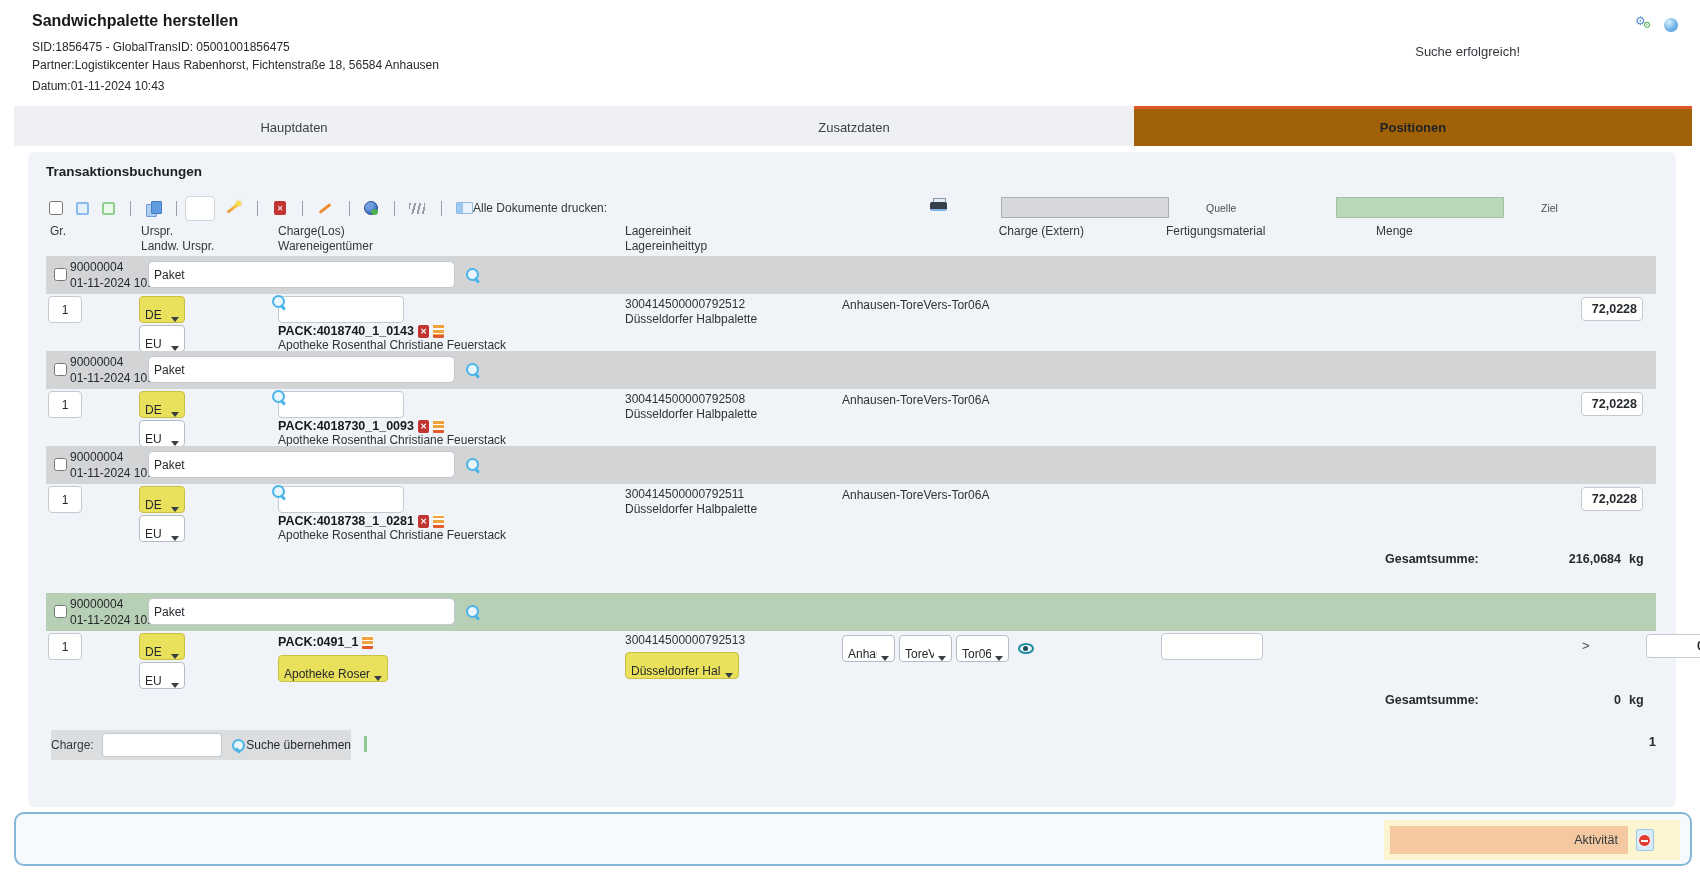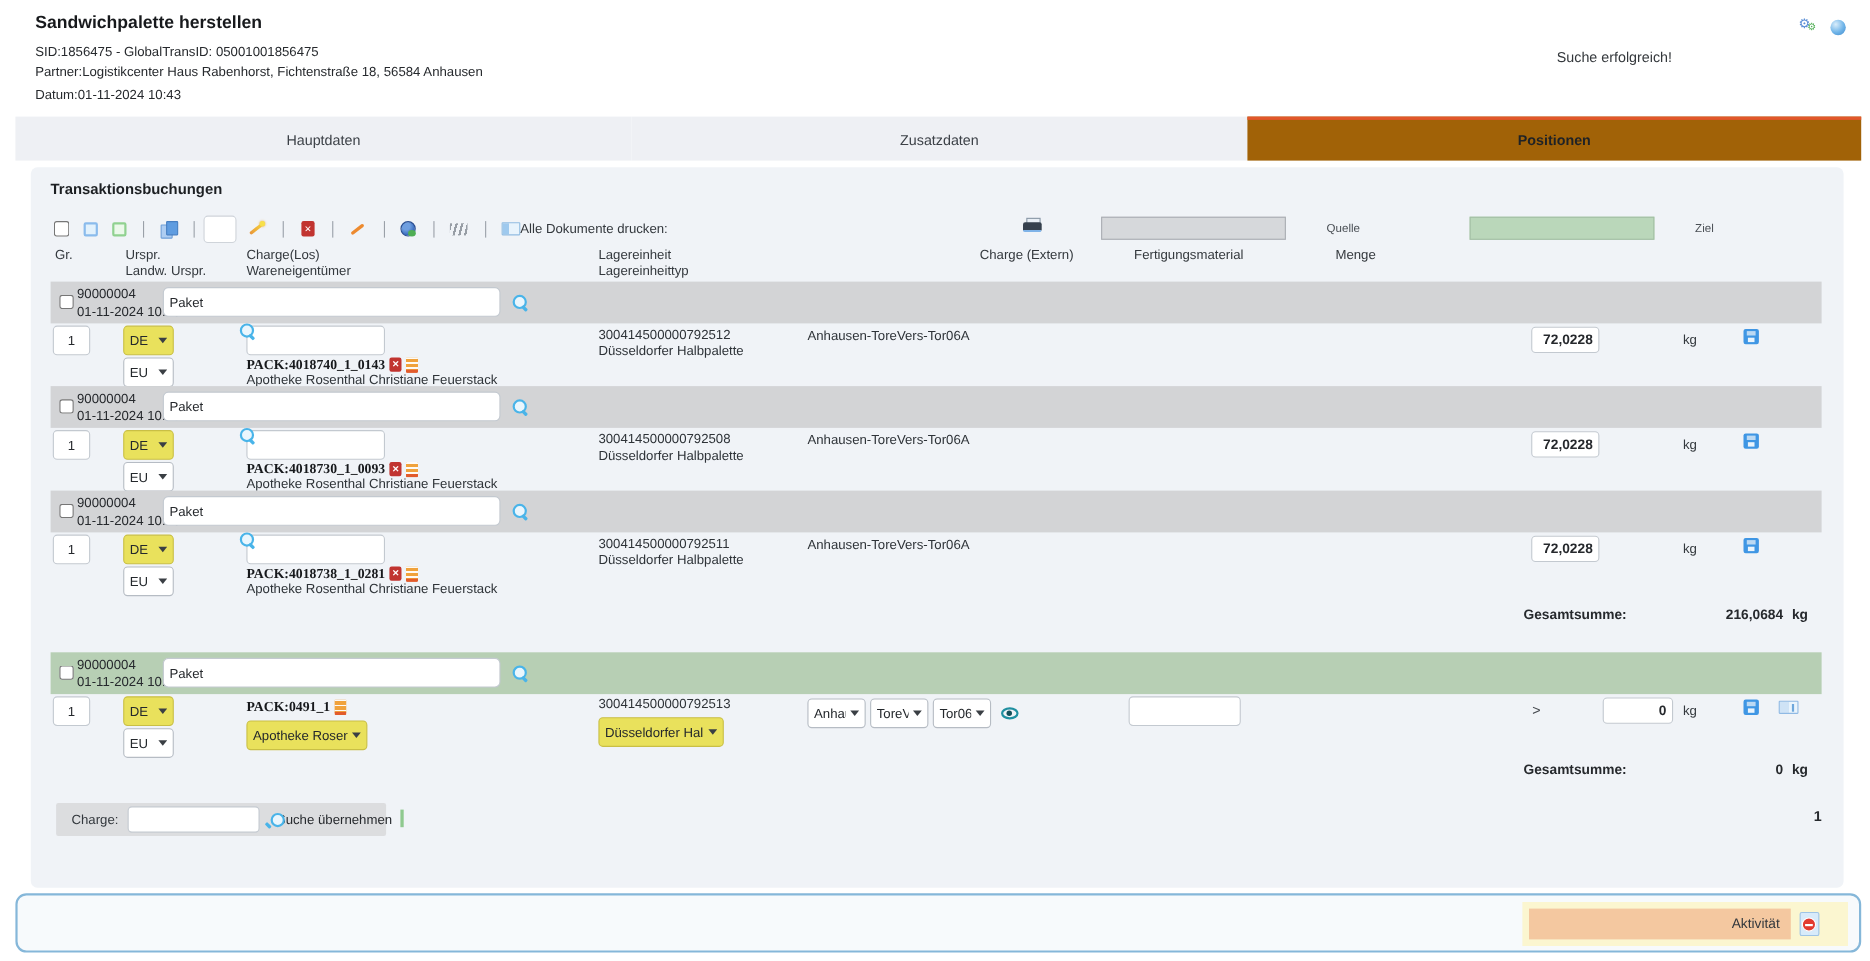--- a/index.html
+++ b/index.html
@@ -67,21 +67,21 @@
   .i-printer::before { content:""; position:absolute; left:3px; top:0; width:11px; height:5px;
     background:#e8eef5; border:1px solid #8896a5; }
   .i-printer::after { content:""; position:absolute; left:0; top:4px; width:17px; height:7px;
     background:#35404d; border-radius:2px; border-bottom:2px solid #7fb3e8; }
   .legend-box { position:absolute; top:3px; width:168px; height:21px; border:1px solid #a9adb3; }
   .legend-quelle { left:955px; background:#d6d8db; }
   .legend-ziel { left:1290px; background:#bad7ba; border-color:#a3bfa4; }
   .legend-label { position:absolute; top:8px; font-size:10.5px; color:#4a4f55; }
 
   
-  .grid { display:grid; grid-template-columns:62px 110px 318px 190px 250px 180px 170px 330px; width:1610px; }
+  .grid { display:grid; grid-template-columns:62px 110px 318px 190px 250px 180px 170px 330px; width:1610px;gap:27px; }
   .thead { position:absolute; left:18px; top:72px; }
   .th { font-size:12px; color:#33383d; line-height:15px; }
   .th .l1, .th .l2 { white-space:nowrap; }
   .th.c1 { padding-left:4px; } .th.c2 { padding-left:6px; } .th.c3 { padding-left:6px; }
   .th.c4 { padding-left:8px; } .th.c5 { padding-left:8px; }
   .th.c6 { text-align:right; } .th.c7 { padding-left:55px; } .th.c8 { padding-left:58px; }
 
   .tbody { position:absolute; left:18px; top:104px; width:1610px; }
   .band { position:relative; height:38px; background:#d3d4d6; }
   .band.green { background:#b7cfb4; }
@@ -94,32 +94,32 @@
 
   .i-mag { display:inline-block; width:13px; height:13px; position:relative; }
   .i-mag::before { content:""; position:absolute; left:0; top:0; width:9px; height:9px;
     border:2.5px solid #49b4e9; border-radius:50%; background:#eaf6fd; }
   .i-mag::after { content:""; position:absolute; right:-1px; bottom:0; width:6px; height:2.5px;
     background:#49b4e9; transform:rotate(45deg); border-radius:1px; }
 
   .detail { position:relative; height:57px; }
   .detail .c { position:relative; }
   .pos-input { left:2px; top:2px; width:34px; height:27px; text-align:center; }
-  .fsel { position:absolute; display:flex; align-items:center; justify-content:space-between;
+  .fsel { position:absolute; display:flex; align-items:flex-end; justify-content:space-between;
     padding:0 5px; height:27px; background:#fff; border:1px solid #b6bcc4; border-radius:4px;
     font-size:12px; color:#24282c; overflow:hidden; white-space:nowrap; }
   .fsel .txt { overflow:hidden; white-space:nowrap; }
   .fsel .car { flex:none; width:0; height:0; border-left:4px solid transparent;
     border-right:4px solid transparent; border-top:5px solid #3a3f44; margin-left:4px; }
   .fsel.yellow { background:#e9e15c; border-color:#c9bf45; }
   .sel-de { left:4px; top:2px; width:46px; }
   .sel-eu { left:4px; top:31px; width:46px; }
   .charge-los-input { left:6px; top:2px; width:126px; height:27px; }
   .pack-line { position:absolute; left:6px; top:30px; font-size:12.5px; font-weight:bold;
-    color:#17191c; white-space:nowrap; display:flex; align-items:center; gap:4px;font-family:Liberation Serif, serif; }
+    color:#17191c; white-space:nowrap; display:flex; align-items:center; gap:4px; }
   .i-note { display:inline-block; width:11px; height:14px; background:#f0a23c; border-radius:1px;
     background-image:repeating-linear-gradient(180deg, rgba(255,255,255,.95) 0 1.5px, transparent 1.5px 4.5px);
     border-bottom:3px solid #e25b2b; }
   .owner-line { position:absolute; left:6px; top:44px; font-size:12px; color:#2e3338; white-space:nowrap; }
   .le-lines { position:absolute; left:8px; top:3px; font-size:12px; line-height:15px; color:#2e3338; white-space:nowrap; }
   .lagerort-text { position:absolute; left:8px; top:4px; font-size:12px; color:#2e3338; white-space:nowrap; }
   .menge-input { left:66px; top:3px; width:62px; height:24px; text-align:right; font-weight:bold; font-size:12.5px; }
   .unit-kg { position:absolute; left:204px; top:8px; font-size:12px; color:#33383d; }
   .i-disk { position:absolute; left:259px; top:5px; width:14px; height:14px; background:#3f96e4;
     border-radius:2px; }
@@ -146,21 +146,21 @@
   
   .total-row { position:relative; height:26px; font-size:12.5px; font-weight:bold; color:#26292d; }
   .total-row .tl { position:absolute; left:1339px; top:5px; }
   .total-row .tv { position:absolute; left:1415px; top:5px; width:160px; text-align:right; }
   .total-row .tu { position:absolute; left:1583px; top:5px; }
   .spacer20 { height:20px; } .spacer6 { height:6px; }
 
   
   .footer-row { position:relative; height:34px; margin-top:16px; }
   .charge-bar { position:absolute; left:5px; top:0; width:300px; height:30px; background:#dcdddf;
-    border-radius:2px; display:flex; align-items:center; padding-left:14px; font-size:12px; color:#33383d; }
+    border-radius:2px; display:flex; align-items:center; font-size:12px; color:#33383d; }
   .charge-input { position:static; width:120px; height:24px; margin-left:8px; border-radius:4px; }
   .charge-bar .i-mag { margin-left:10px; }
   .suche-btn { margin-left:6px; font-size:12px; color:#26292d; white-space:nowrap; cursor:default; }
   .green-tick { position:absolute; left:318px; top:6px; width:3px; height:16px; background:#8fc98f; }
   .pagenum { position:absolute; right:0; top:4px; font-size:13px; font-weight:bold; color:#26292d; }
 
   
   .bottom-bar { position:absolute; left:14px; top:812px; width:1678px; height:54px;
     border:2px solid #85b7d9; border-radius:10px; background:#f7fafc; }
   .activity-box { position:absolute; right:10px; top:6px; width:296px; height:40px; background:#fbf6d0;

